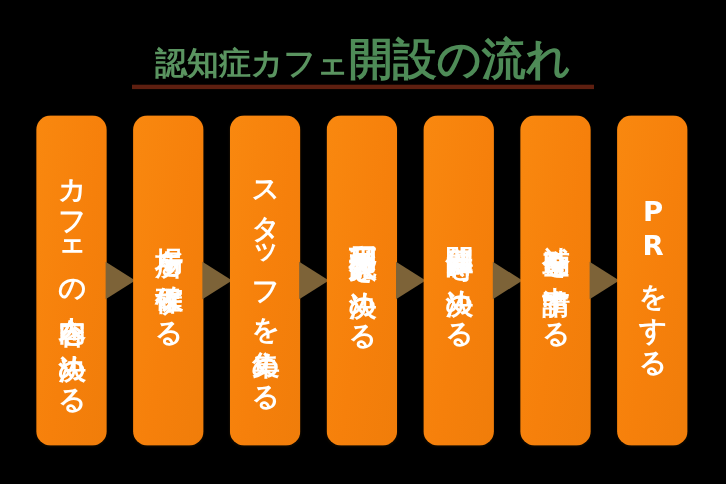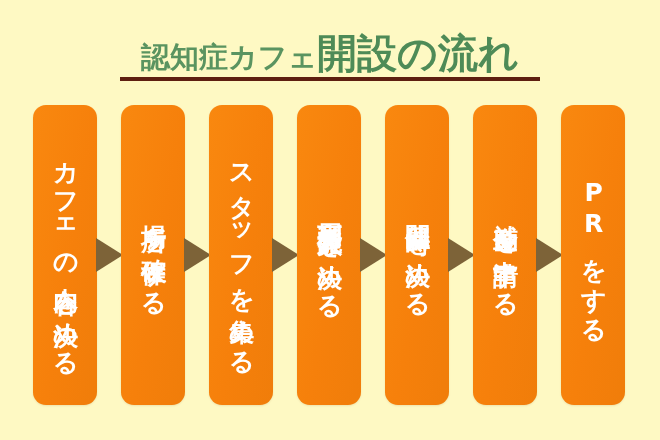--- a/index.html
+++ b/index.html
@@ -10,21 +10,21 @@
     width: 660px;
     height: 440px;
     overflow: hidden;
     font-family: "DejaVu Sans", "Liberation Sans", sans-serif;
   }
 
   #infographic {
     position: relative;
     width: 660px;
     height: 440px;
-    background: #fef9c3;
+    background: #000000;
     box-sizing: border-box;
   }
 
   
   .title-block {
     position: absolute;
     left: 0;
     top: 26px;
     width: 660px;
     text-align: center;

